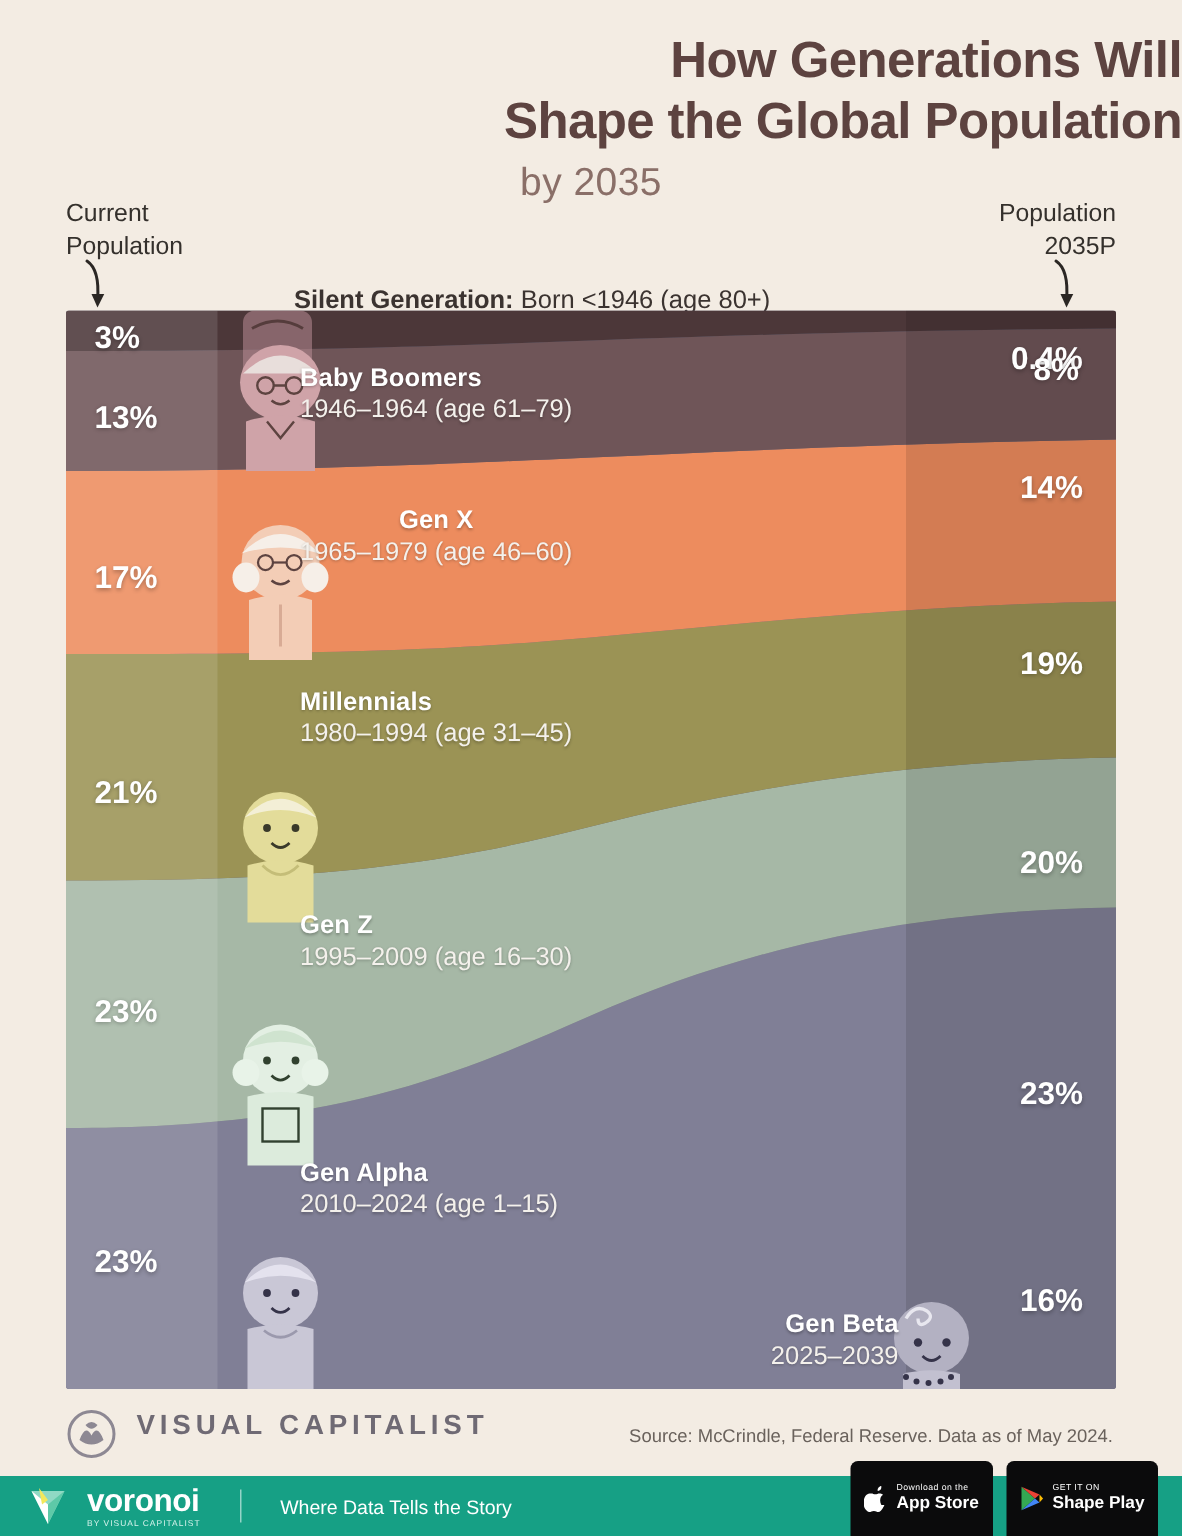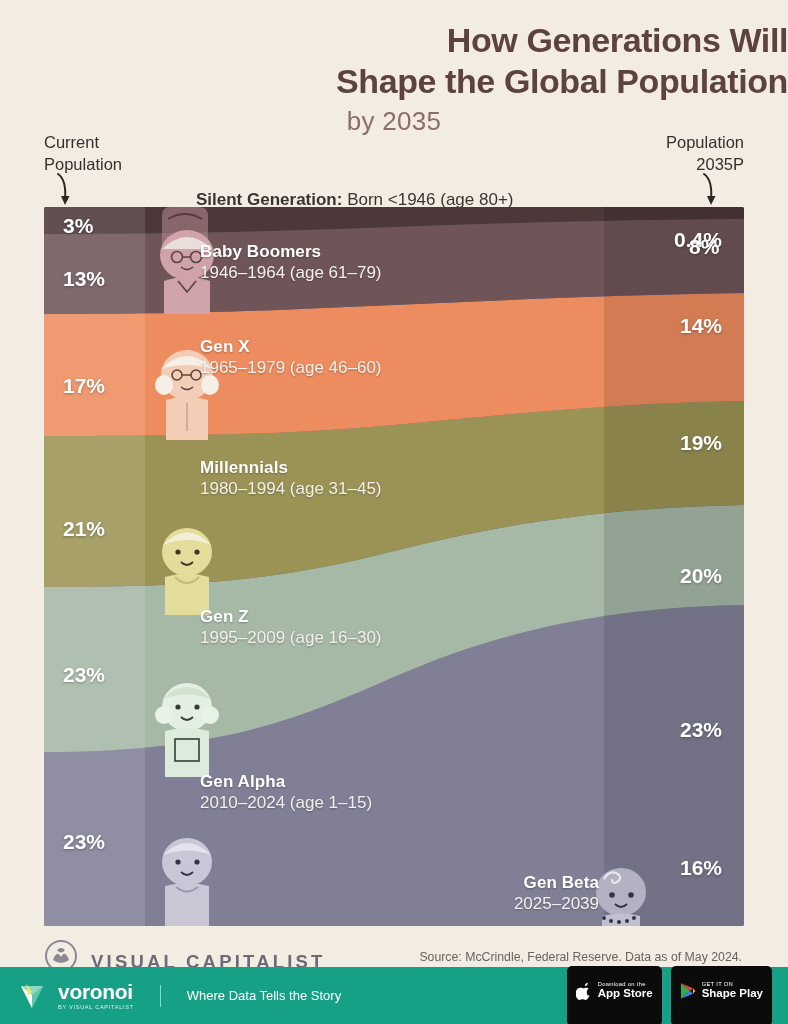--- a/index.html
+++ b/index.html
@@ -78,31 +78,31 @@
     text-shadow:0 1px 3px rgba(0,0,0,.30);
     pointer-events:none;
   }
 
   
   .vc-row{
     position:absolute;left:0;right:0;top:933px;height:57px;
   }
   .vc-logo{
     position:absolute;left:44px;top:6px;
-    display:flex;align-items:flex-end;gap:13px;
+    display:flex;align-items:flex-start;gap:13px;
   }
   .vc-word{
     color:#6f6a74;font-weight:bold;font-size:18.5px;letter-spacing:3.2px;
   }
   .source{
     position:absolute;right:46px;top:17px;
     color:#6a625c;font-size:12.3px;
   }
   .vor-bar{
-    position:absolute;left:0;right:0;bottom:0;height:57px;
+    position:absolute;left:0;right:0;bottom:0;height:40px;
     background:#16a085;
     display:flex;align-items:center;
   }
   .vor-left{display:flex;align-items:center;gap:11px;margin-left:17px;}
   .vor-name{color:#fff;font-weight:bold;font-size:21px;letter-spacing:-.3px;line-height:1;}
   .vor-sub{color:#d8f3ec;font-size:5.6px;letter-spacing:.7px;margin-top:2px;}
   .vor-div{width:1px;height:22px;background:rgba(255,255,255,.55);margin:0 15px;}
   .vor-tag{color:#fff;font-size:13px;}
   .stores{margin-left:auto;margin-right:16px;display:flex;gap:9px;}
   .store{
@@ -255,21 +255,21 @@
             <circle cx="590" cy="711" r="2"></circle>
           </g>
         </g>
       </g>
     </svg>
 
     <div class="band-label" style="left:156px;top:35px;">
       <span class="nm">Baby Boomers</span>
       <span class="rg">1946–1964 (age 61–79)</span>
     </div>
-    <div class="band-label" style="left:156px;top:130px;">
+    <div class="band-label" style="left:156px;top:130px;text-align:center;">
       <span class="nm">Gen X</span>
       <span class="rg">1965–1979 (age 46–60)</span>
     </div>
     <div class="band-label" style="left:156px;top:251px;">
       <span class="nm">Millennials</span>
       <span class="rg">1980–1994 (age 31–45)</span>
     </div>
     <div class="band-label" style="left:156px;top:400px;">
       <span class="nm">Gen Z</span>
       <span class="rg">1995–2009 (age 16–30)</span>

